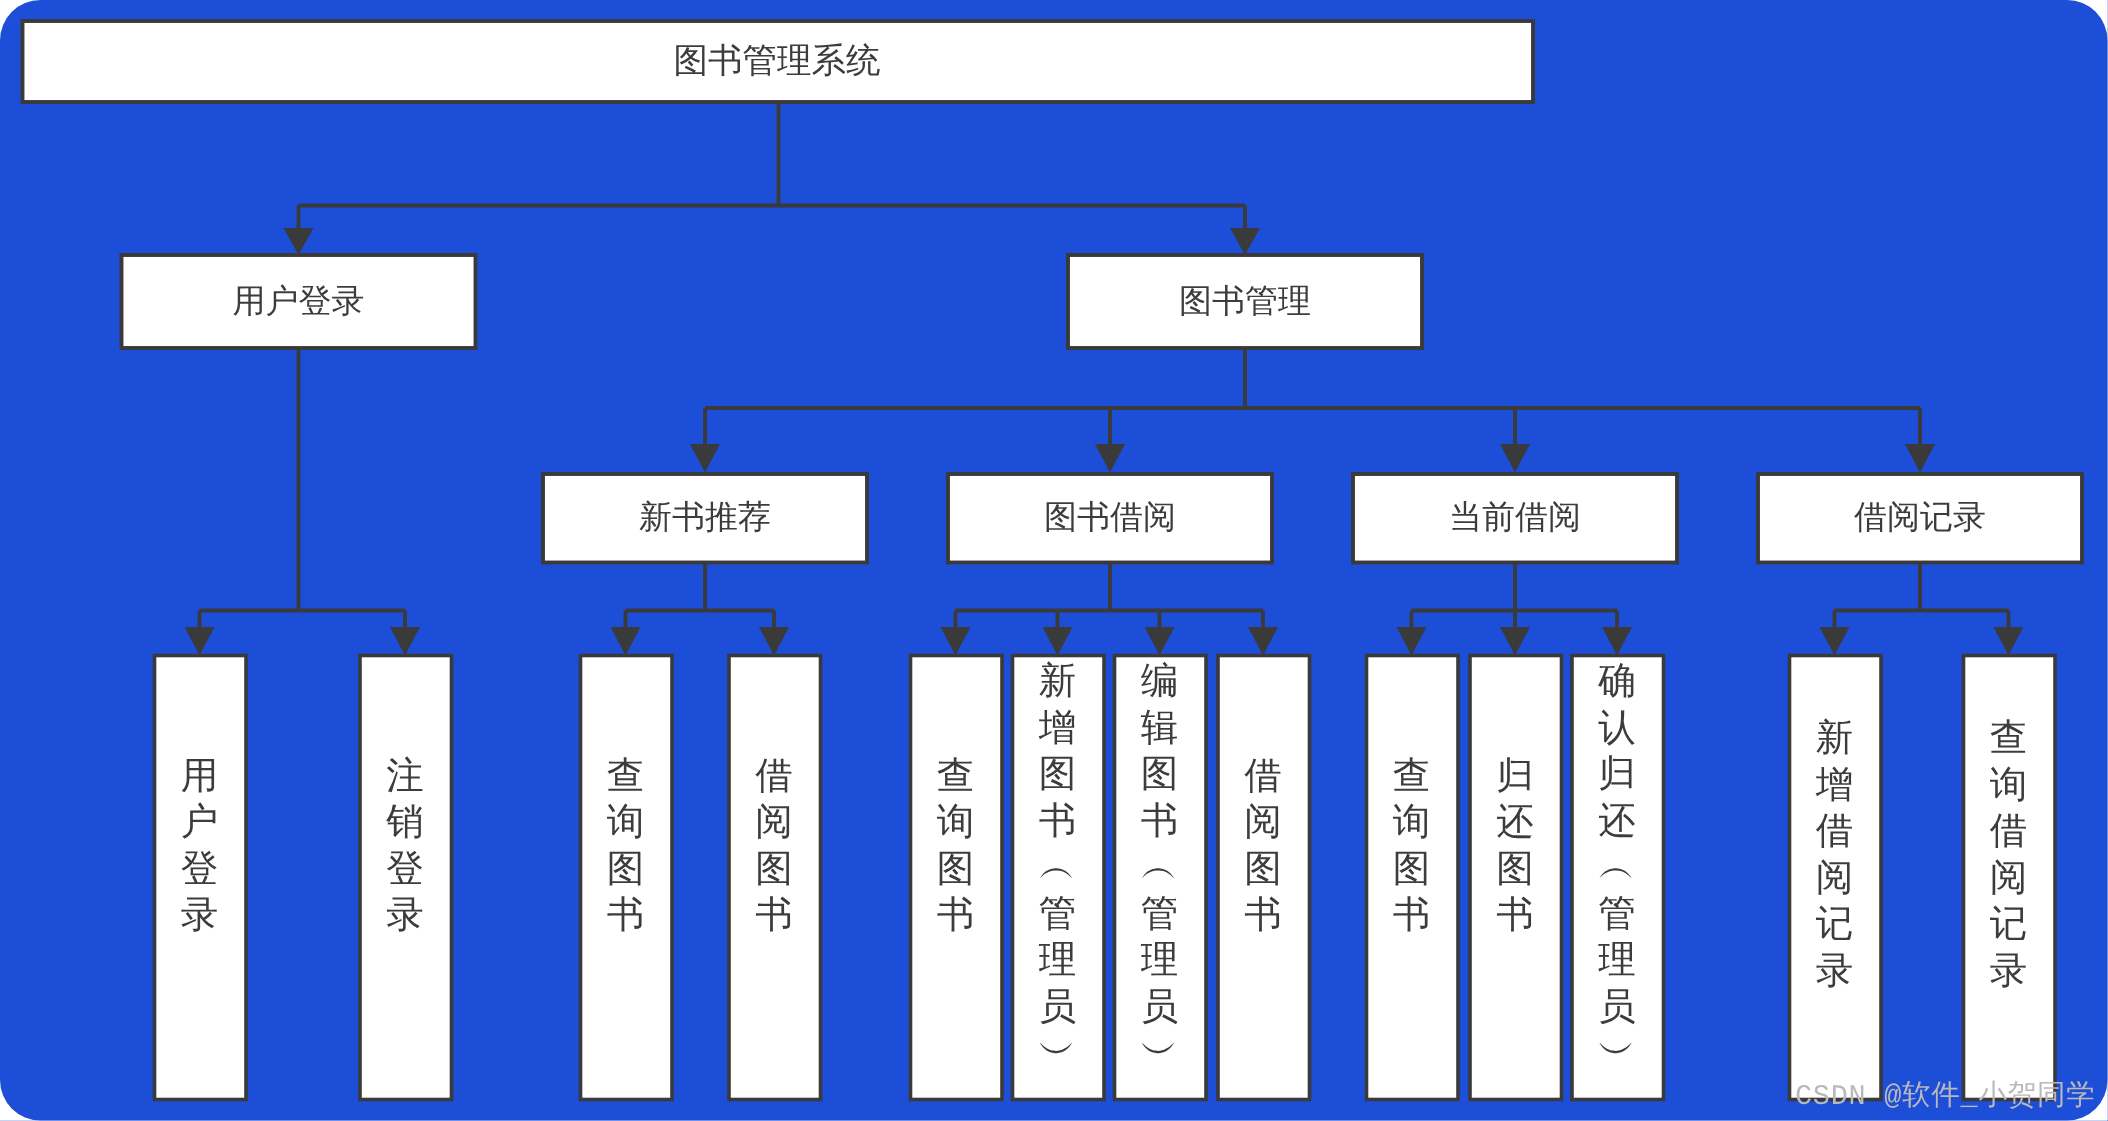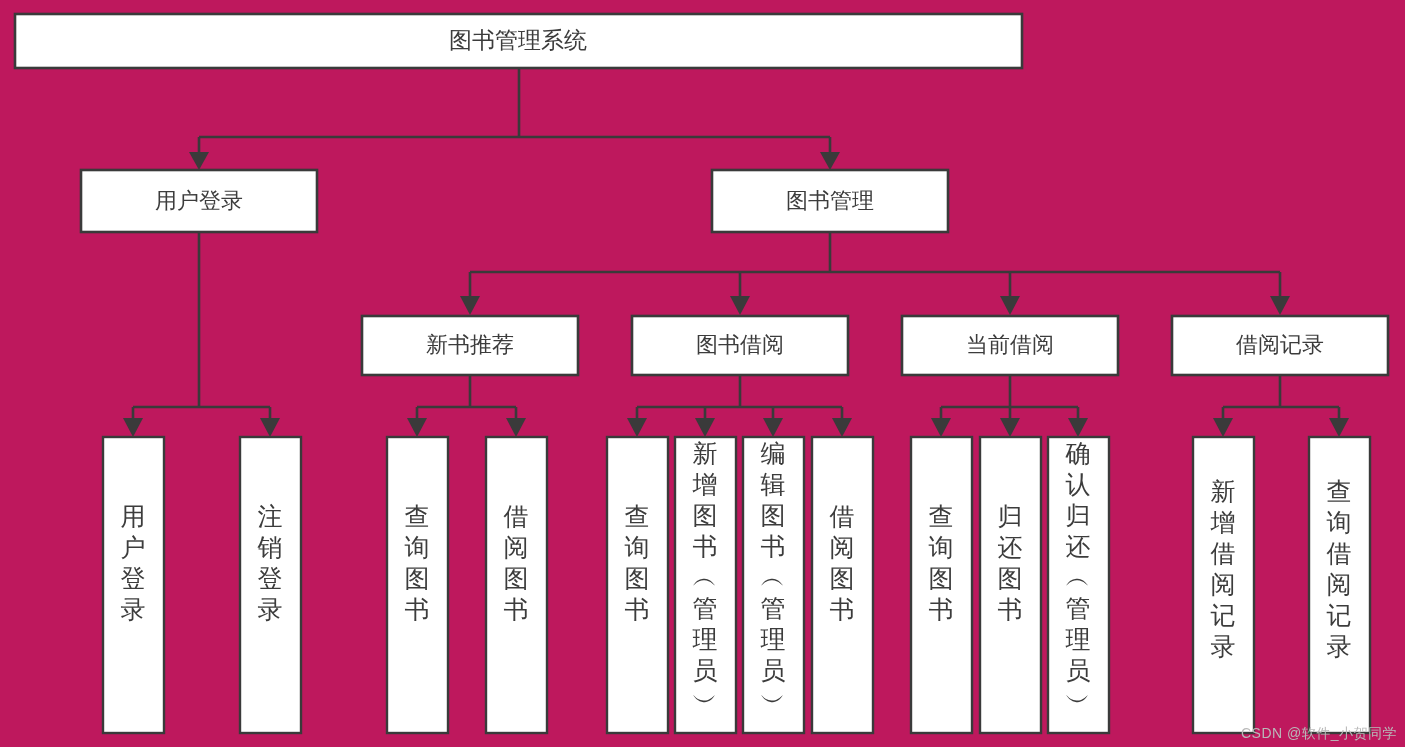--- a/index.html
+++ b/index.html
@@ -10,21 +10,22 @@
   body {
     width: 1405px;
     height: 747px;
     font-family: "Liberation Sans", "DejaVu Sans", sans-serif;
     overflow: hidden;
   }
   #diagram-root {
     position: relative;
     width: 1405px;
     height: 747px;
-    background: #be185d;
+    background: #1d4ed8;
+    border-radius: 27px;
   }
   svg.chart-svg {
     position: absolute;
     left: 0;
     top: 0;
     width: 1405px;
     height: 747px;
   }
   .node-box {
     fill: #ffffff;
@@ -59,22 +60,22 @@
   .leaf-label {
     fill: #3c3c3c;
     font-family: "Liberation Sans", "DejaVu Sans", sans-serif;
     font-size: 25px;
     text-anchor: middle;
   }
   .watermark {
     position: absolute;
     right: 8px;
     bottom: 4px;
-    font-family: Liberation Sans, sans-serif;
-    font-size: 14px;
+    font-family: Liberation Mono, monospace;
+    font-size: 19px;
     color: #b9b9b9;
     letter-spacing: 0.5px;
     white-space: nowrap;
     user-select: none;
   }
 </style>
 </head>
 <body>
 
 <div id="diagram-root">

